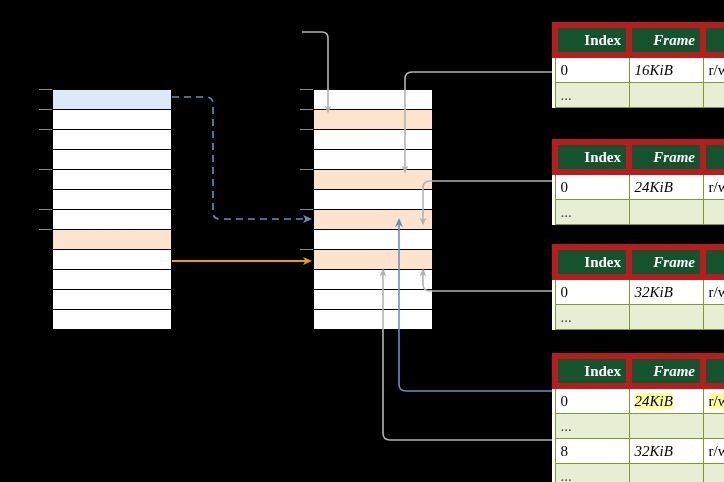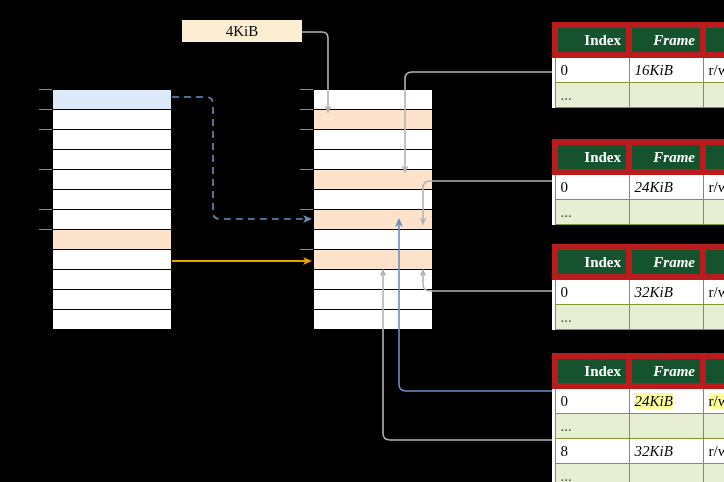--- a/index.html
+++ b/index.html
@@ -34,23 +34,20 @@
   .c-flags{width:56px;}
 
   
   #wires{position:absolute;left:0;top:0;width:724px;height:482px;pointer-events:none;}
 </style>
 </head>
 <body>
 
 <div id="stage">
 
-  <div class="labelbox" id="pagesize-label" style="left:182px;top:20px;width:120px;height:22px;">
-    <span>4KiB</span>
-  </div>
 
   <div class="memcol" id="leftcol" style="left:52px;top:89px;width:120px;height:240px;">
       <div class="memrow blue" style="left: 0px; top: 0px; width: 120px; height: 21px;"></div>
       <div class="memrow" style="left: 0px; top: 20px; width: 120px; height: 21px;"></div>
       <div class="memrow" style="left: 0px; top: 40px; width: 120px; height: 21px;"></div>
       <div class="memrow" style="left: 0px; top: 60px; width: 120px; height: 21px;"></div>
       <div class="memrow" style="left: 0px; top: 80px; width: 120px; height: 21px;"></div>
       <div class="memrow" style="left: 0px; top: 100px; width: 120px; height: 21px;"></div>
       <div class="memrow" style="left: 0px; top: 120px; width: 120px; height: 21px;"></div>
       <div class="memrow orange" style="left: 0px; top: 140px; width: 120px; height: 21px;"></div>

